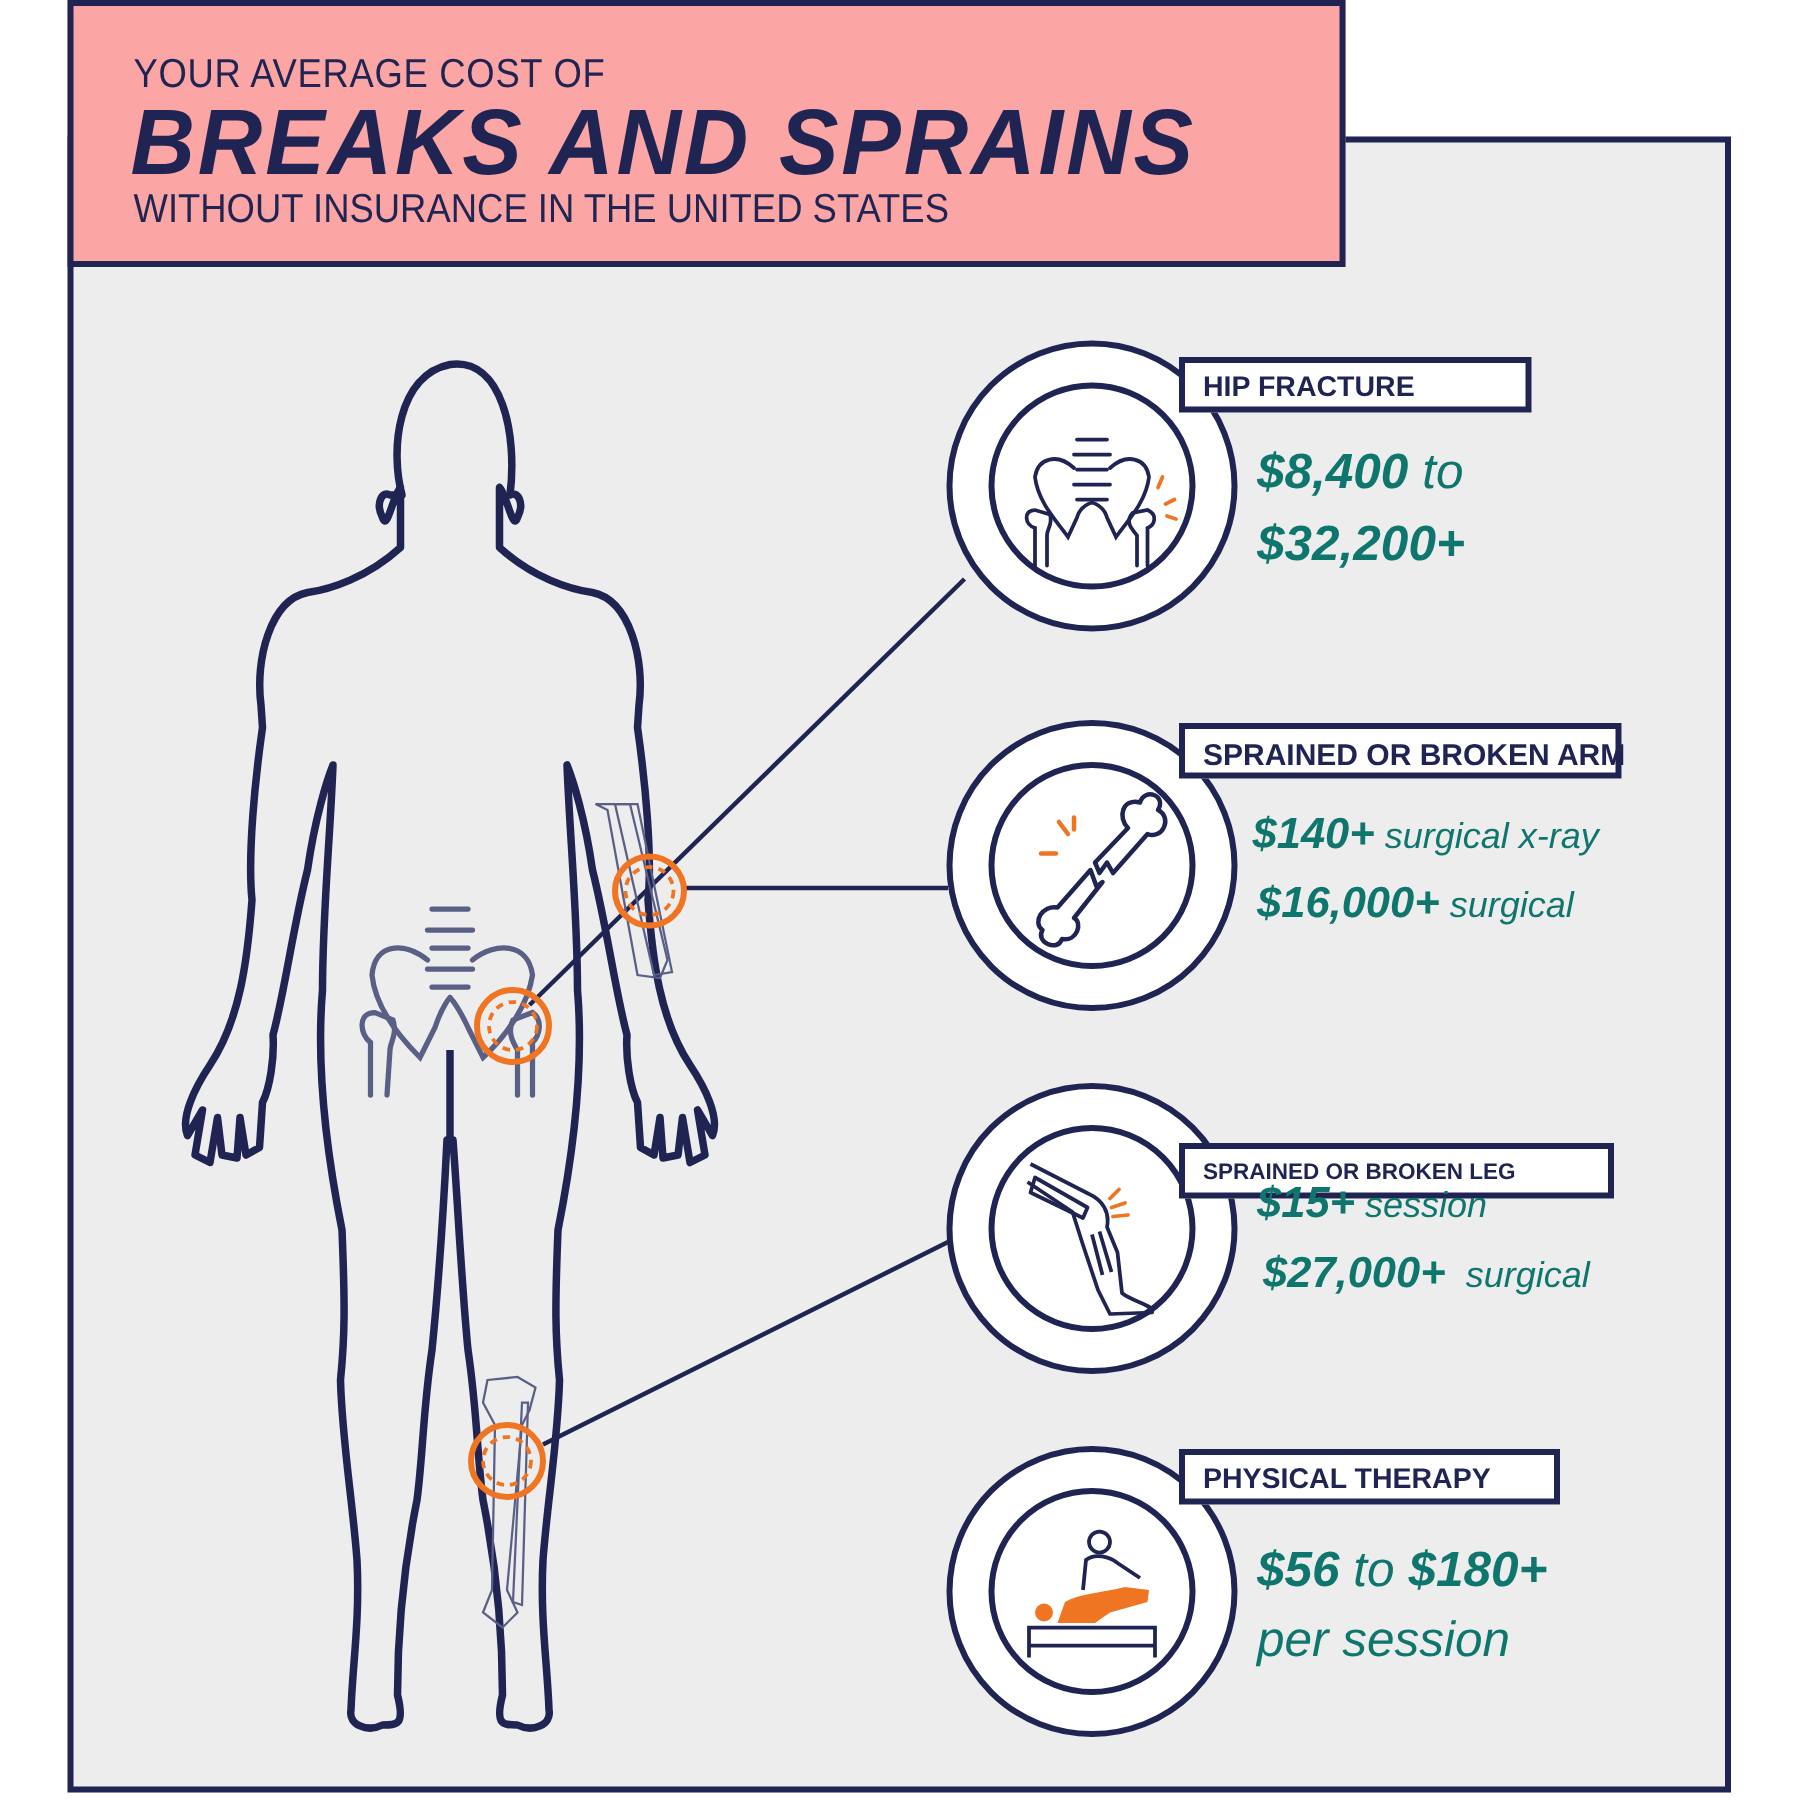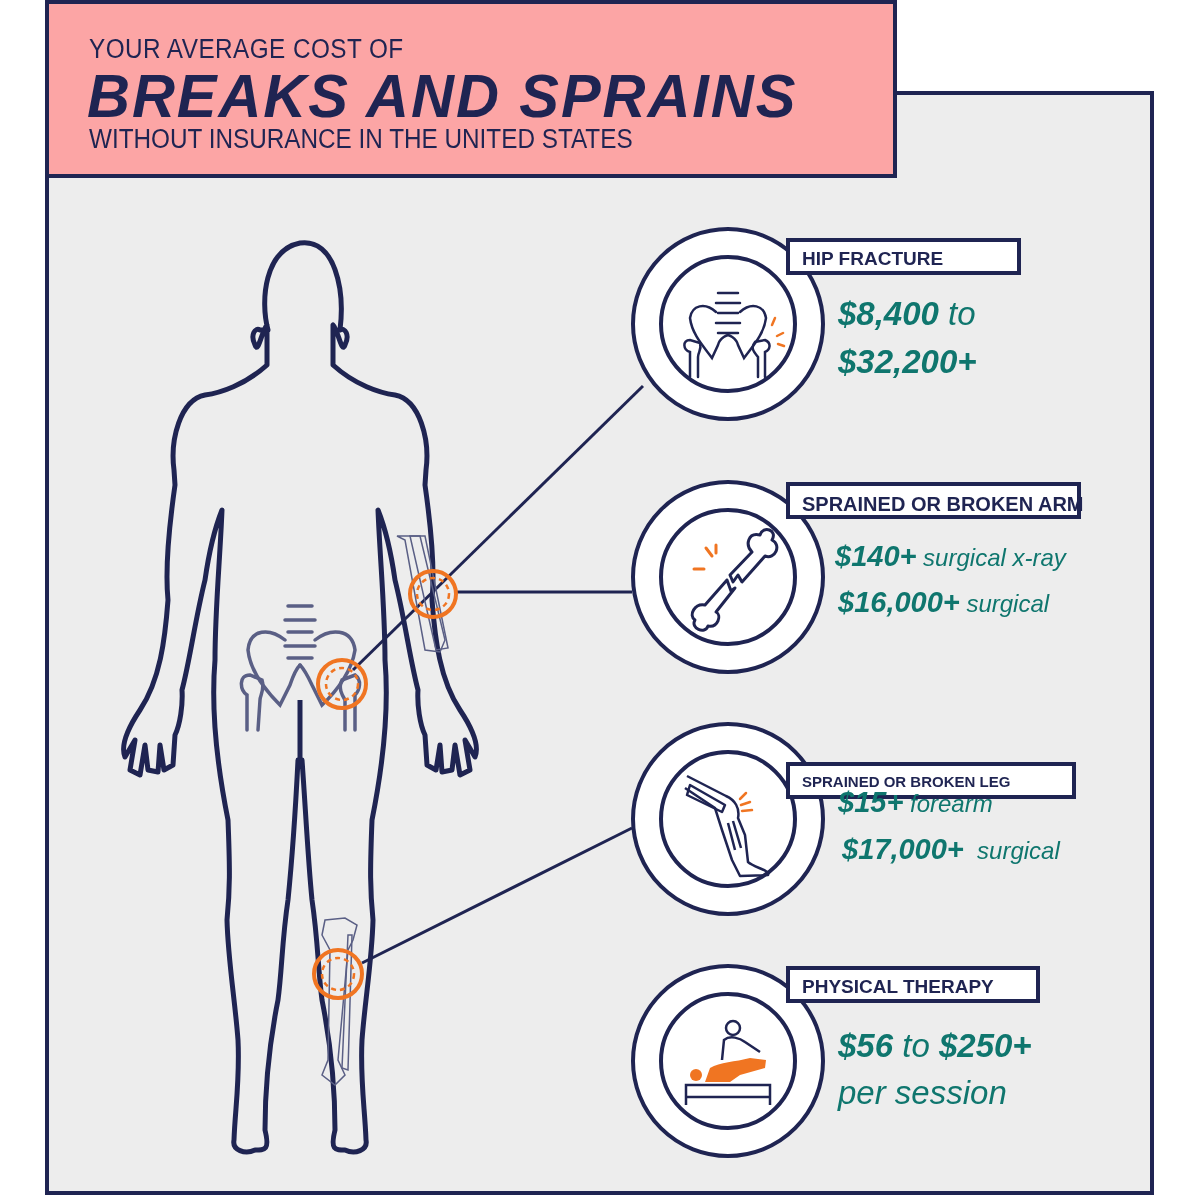--- a/index.html
+++ b/index.html
@@ -140,18 +140,18 @@
 
 <div class="label-box" style="left:786px;top:238px;width:235px;height:37px;">HIP FRACTURE</div>
 <div class="cost big" style="left:838px;top:295px;"><b>$8,400</b><span class="light"> to</span></div>
 <div class="cost big" style="left:838px;top:343px;"><b>$32,200+</b></div>
 
 <div class="label-box" style="left:786px;top:482px;width:295px;height:37px;font-size:20px;padding-top:7px;">SPRAINED OR BROKEN ARM</div>
 <div class="cost mid" style="left:835px;top:540px;"><b>$140+</b><span class="light small"> surgical x-ray</span></div>
 <div class="cost mid" style="left:838px;top:586px;"><b>$16,000+</b><span class="light small"> surgical</span></div>
 
 <div class="label-box" style="left:786px;top:724px;width:290px;height:37px;font-size:15px;padding-top:7px;margin-top:38px;">SPRAINED OR BROKEN LEG</div>
-<div class="cost mid" style="left:838px;top:786px;"><b>$15+</b><span class="light small"> forearm</span></div>
-<div class="cost mid" style="left:842px;top:833px;"><b>$17,000+</b><span class="light small" style="white-space:pre">  surgical</span></div>
+<div class="cost mid" style="left:838px;top:786px;"><b>$15+</b><span class="light small"> session</span></div>
+<div class="cost mid" style="left:842px;top:833px;"><b>$27,000+</b><span class="light small" style="white-space:pre">  surgical</span></div>
 
 <div class="label-box" style="left:786px;top:966px;width:254px;height:37px;">PHYSICAL THERAPY</div>
-<div class="cost big" style="left:838px;top:1027px;"><b>$56</b><span class="light" style="white-space:pre"> to </span><b>$250+</b></div>
+<div class="cost big" style="left:838px;top:1027px;"><b>$56</b><span class="light" style="white-space:pre"> to </span><b>$180+</b></div>
 <div class="cost big" style="left:838px;top:1074px;"><span class="light">per session</span></div>
 
 </body></html>

